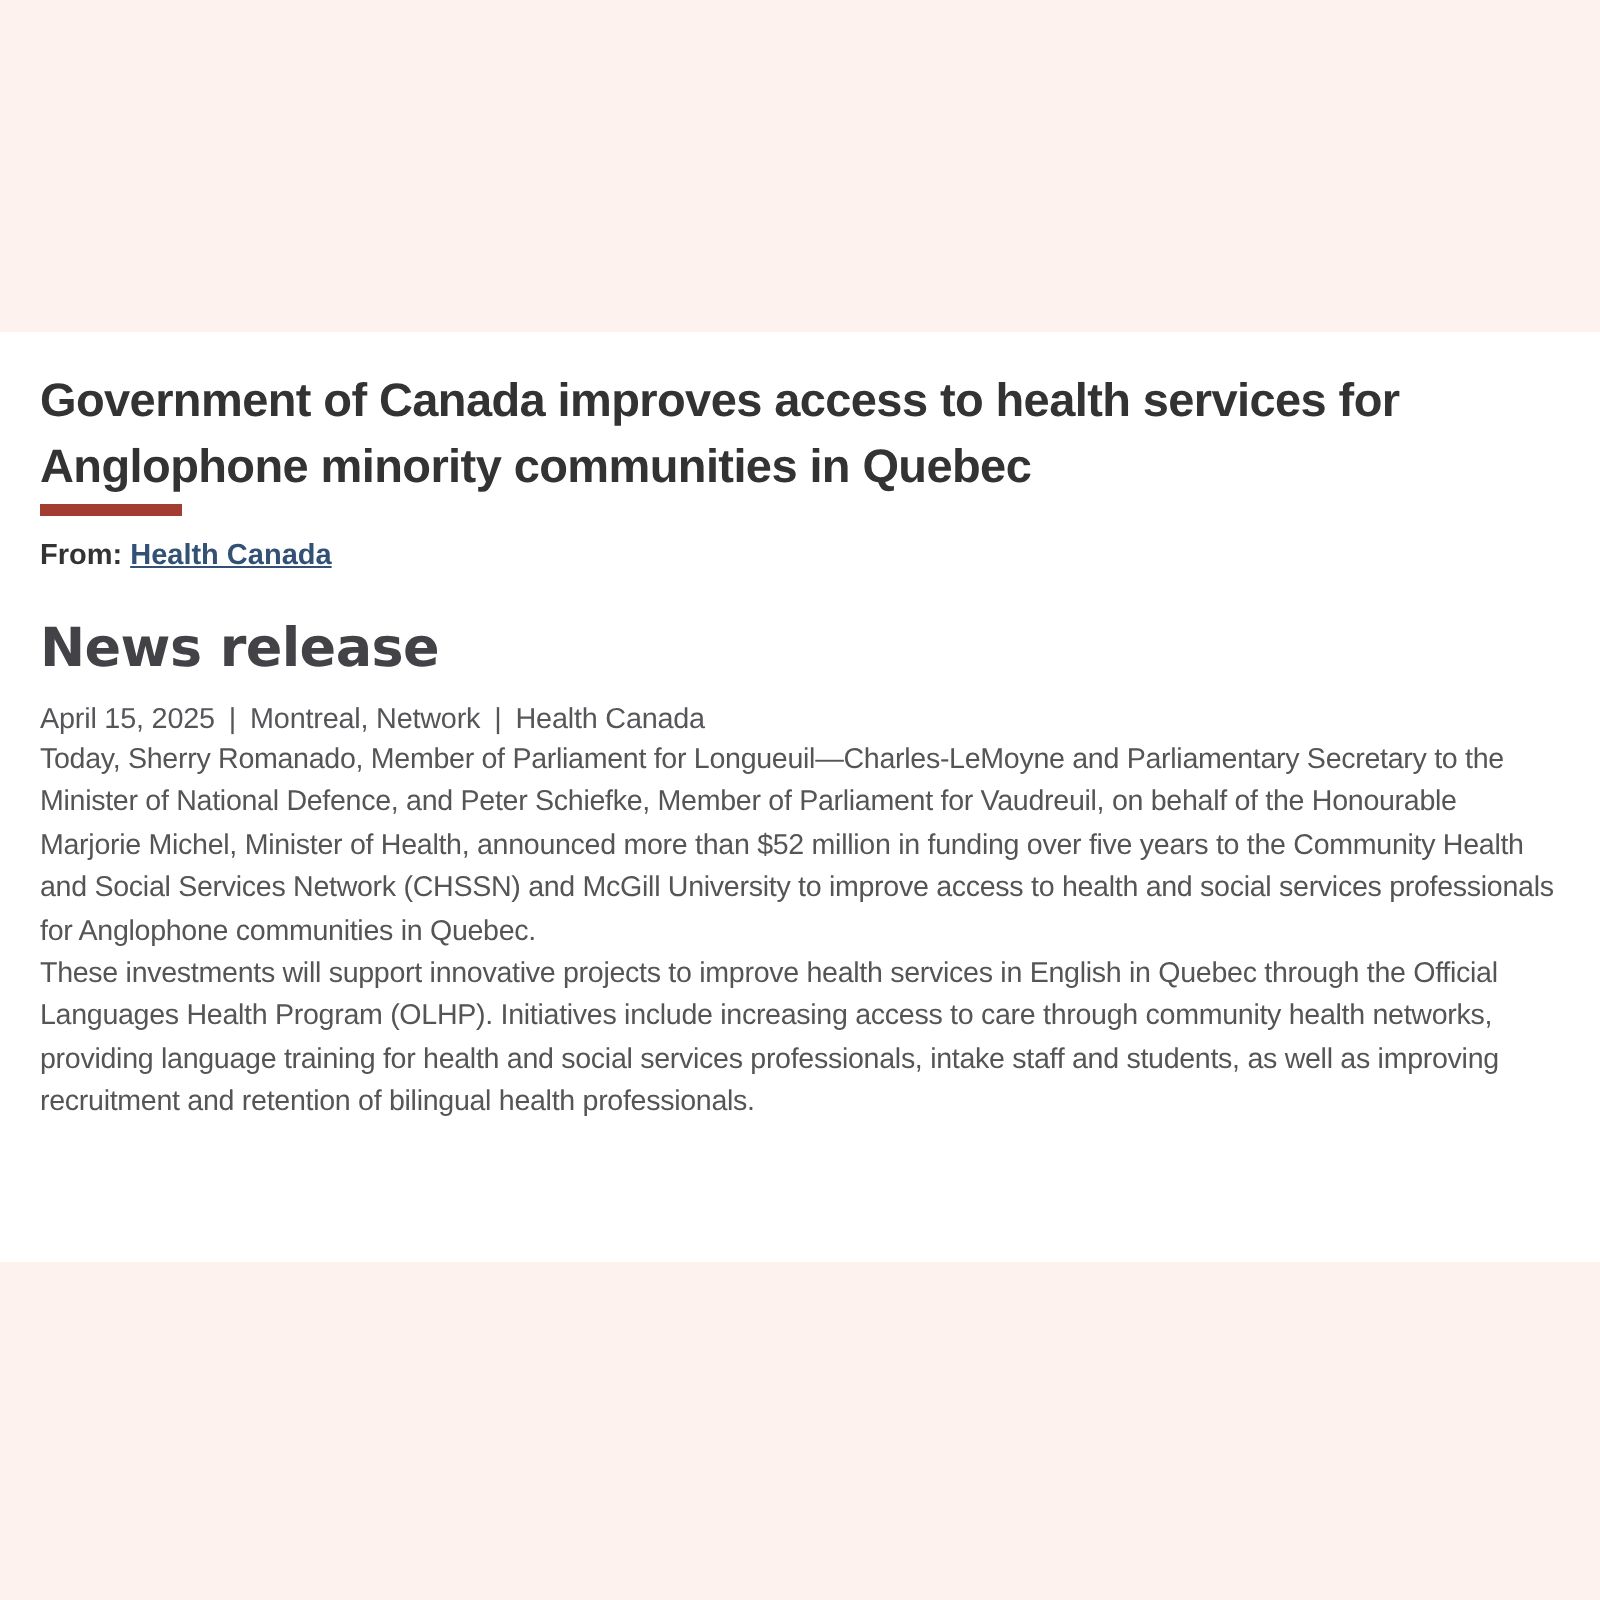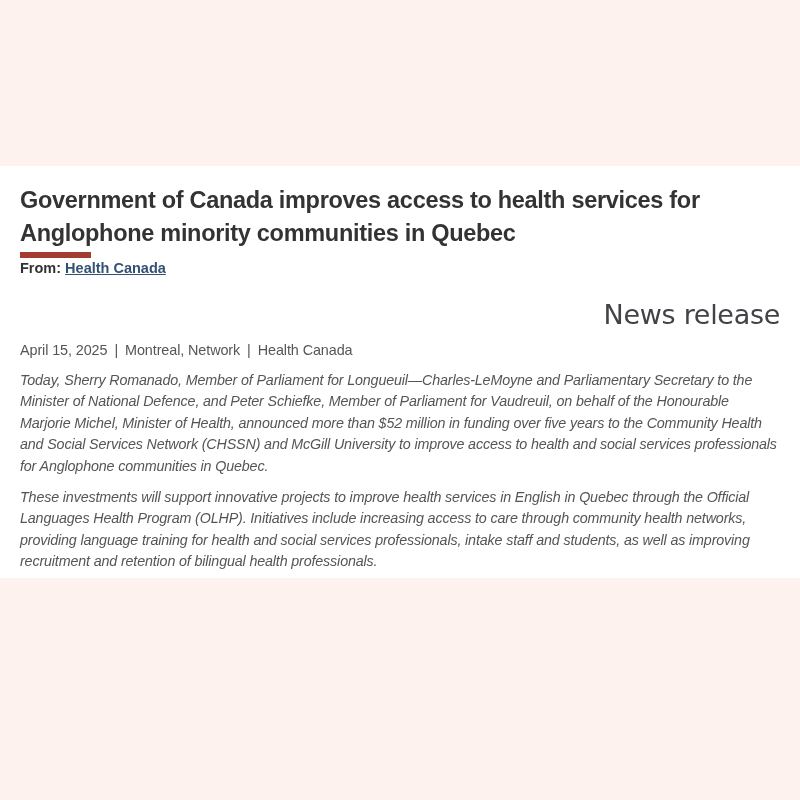--- a/index.html
+++ b/index.html
@@ -9,21 +9,21 @@
     font-family: "Liberation Sans", sans-serif;
     position: relative;
   }
   .top-band {
     position: absolute; top: 0; left: 0;
     width: 800px; height: 166px;
     background: #fdf2ee;
   }
   .content {
     position: absolute; top: 166px; left: 0;
-    width: 800px; height: 412px;
+    width: 800px; height: 465px;
     background: #ffffff;
     padding: 18px 20px 0 20px;
   }
   .bottom-band {
     position: absolute; top: 631px; left: 0;
     width: 800px; height: 169px;
     background: #fdf2ee;
   }
   h1.page-title {
     color: #333333;
@@ -32,58 +32,56 @@
     font-weight: 700;
     letter-spacing: -0.3px;
     max-width: 760px;
   }
   .accent-bar {
     width: 71px; height: 6px;
     background: #a33d32;
     margin-top: 2px;
   }
   .from-line {
-    margin-top: 0;
+    margin-top: 10px;
     font-size: 14.5px;
     line-height: 20px;
     font-weight: 700;
     color: #333333;
   }
   .from-line .from-label { margin-right: 4px; }
   .from-line a {
     color: #335075;
     font-weight: 700;
     text-decoration: underline;
   }
   h2.section-heading {
     margin-top: 20px;
     font-family: "DejaVu Sans", sans-serif;
-    font-weight: 400;
+    font-weight: 700;
     font-size: 27px;
     line-height: 34px;
     color: #424247;
     letter-spacing: -0.3px;
-    text-align: right;
   }
   .dateline {
     margin-top: 8px;
     font-size: 14.4px;
     line-height: 20px;
     color: #55565a;
     letter-spacing: -0.1px;
   }
   .dateline .sep { margin: 0 7px; color: #55565a; }
   .body-para {
-    margin-top: 10px;
+    margin-top: 0;
     font-size: 14.3px;
     line-height: 21.4px;
     color: #555555;
     letter-spacing: -0.15px;
     max-width: 774px;
-    font-style: italic;
   }
 </style>
 </head>
 <body>
 
 <div class="top-band"></div>
 
 <main class="content">
   <h1 class="page-title">Government of Canada improves access to health services for Anglophone minority communities in Quebec</h1>
 

